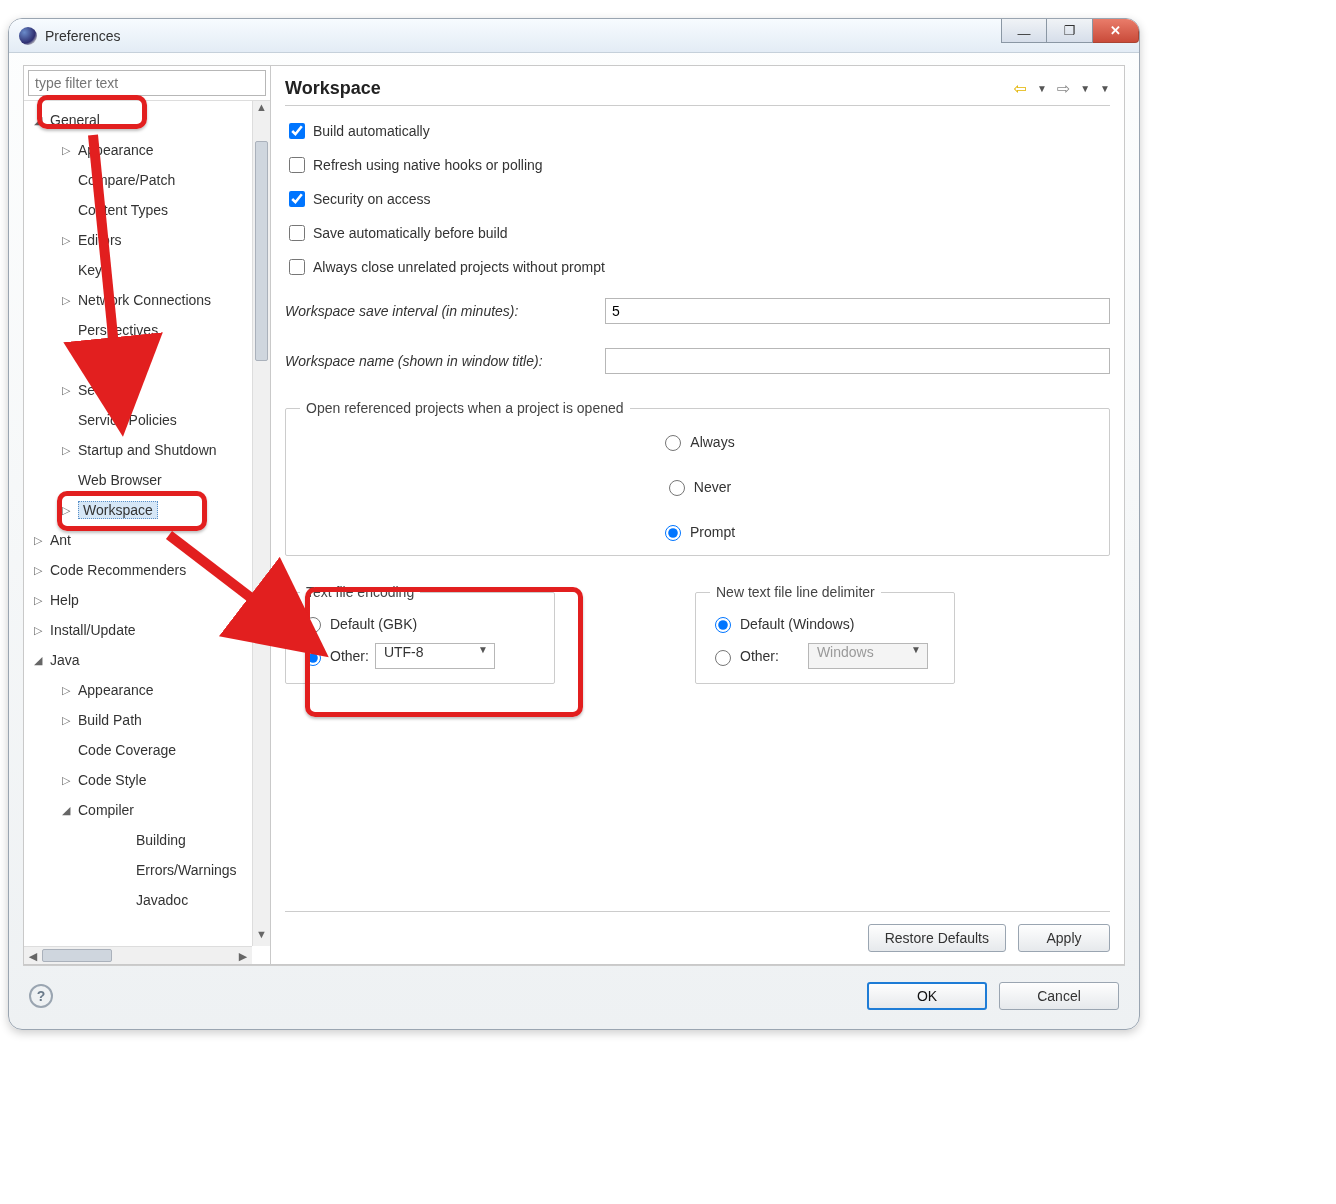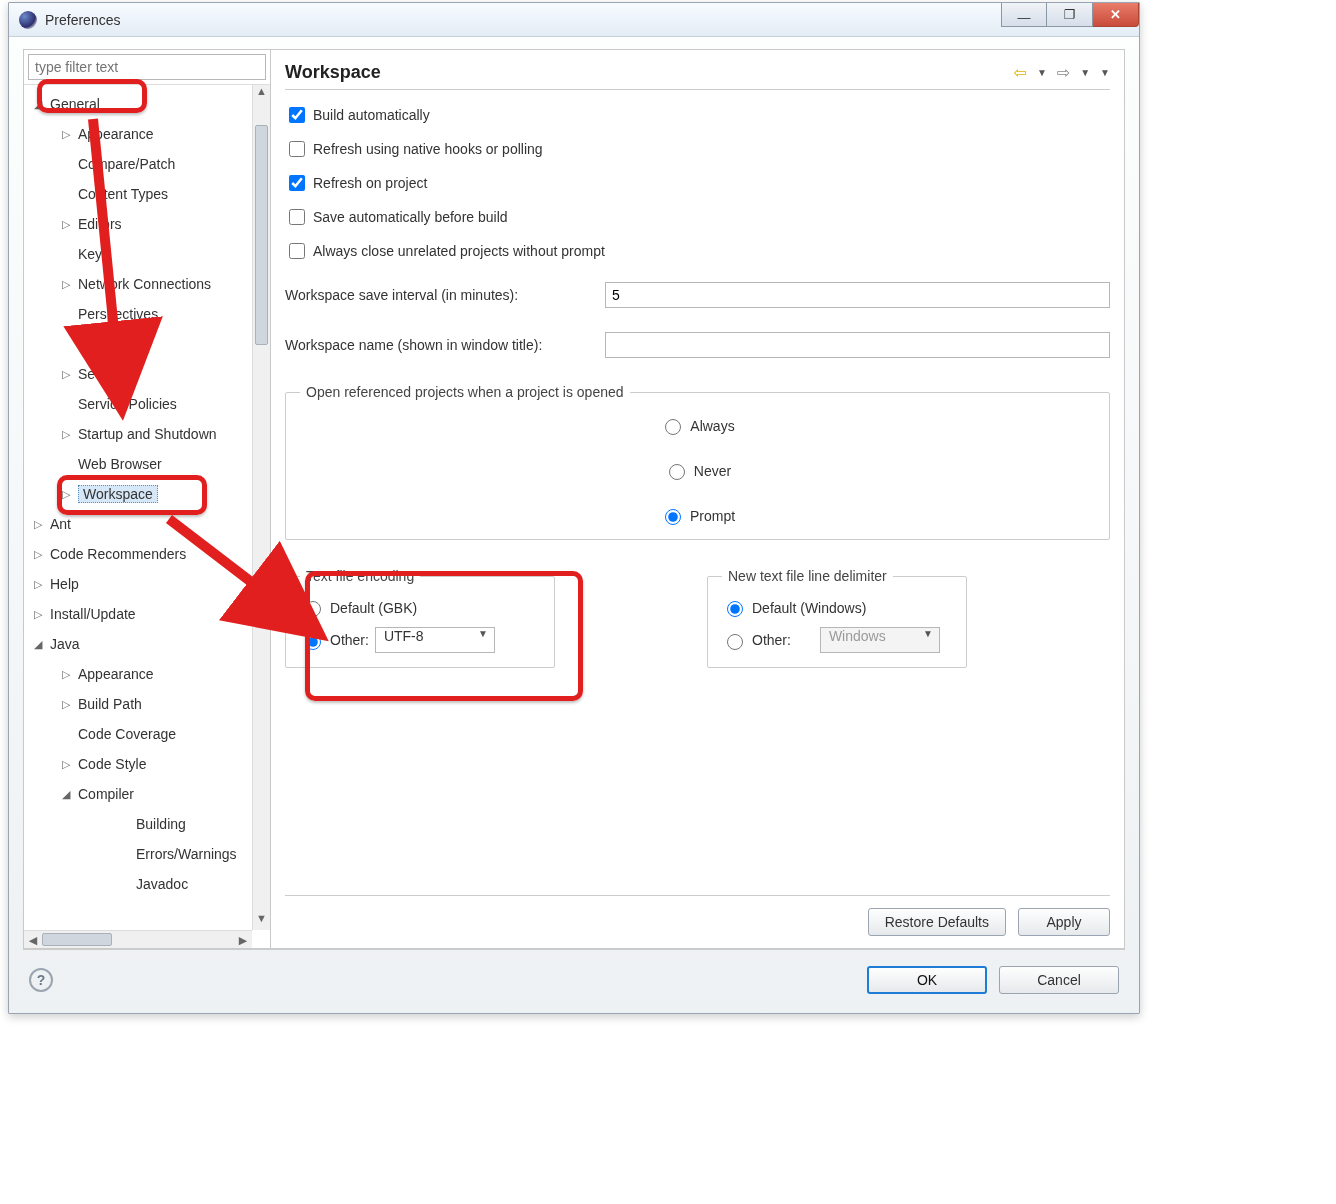--- a/index.html
+++ b/index.html
@@ -9,24 +9,24 @@
     font-size: 14px;
     color: #333;
     background: #fff;
     width: 1336px;
     height: 1204px;
     position: relative;
     overflow: hidden;
   }
   .window {
     position: absolute;
-    left: 8px; top: 2px;
+    left: 8px; top: 18px;
     width: 1132px; height: 1012px;
     border: 1px solid #9aa5b1;
-    border-radius: 1px;
+    border-radius: 14px;
     background: linear-gradient(#fdfefe, #eef1f3);
     box-shadow: 0 3px 10px rgba(0,0,0,0.2);
     overflow: hidden;
   }
   
   .titlebar {
     height: 34px;
     background: linear-gradient(#f7fbff, #e3ecf5);
     border-bottom: 1px solid #c5d0da;
     display: flex;
@@ -153,35 +153,35 @@
   .nav-arrows { display:flex; gap:10px; align-items:center; color:#888;}
   .nav-arrows .arrow-icon { font-size:16px; }
 
   .link { color:#1a4fd6; text-decoration:underline; cursor:pointer;}
   .desc { margin-bottom:18px; }
 
   .check-row { display:flex; align-items:center; margin:4px 0 8px;}
   .check-row input[type=checkbox]{ width:16px;height:16px;margin-right:8px;}
 
   .field-row { display:flex; align-items:center; margin:12px 0;}
-  .field-row label { min-width:320px;}
+  .field-row label { min-width:320px;font-style:italic;}
   .field-row input[type=text]{
     flex:1; height:26px; border:1px solid #b7b7b7; padding:2px 6px; font-size:14px;
   }
 
   fieldset {
     border:1px solid #ccc; border-radius:2px;
     margin:14px 0; padding:10px 14px 14px;
   }
   legend { padding:0 6px; color:#444;}
   .radio-row { display:flex; align-items:center; gap:26px; margin-top:6px;flex-direction:column;}
   .radio-item { display:flex; align-items:center; gap:6px;}
   .radio-item input[type=radio]{width:16px;height:16px;}
 
-  .group-pair { display:flex; gap:32px;}
+  .group-pair { display:flex; gap:20px;}
   .group-pair fieldset { flex:0 0 auto;}
   .group-pair fieldset:first-child { width: 270px; margin-right:120px;}
   .group-pair fieldset:last-child { width: 260px;}
   .encoding-stack { display:flex; flex-direction:column; gap:10px; margin-top:4px;}
   .combo {
     display:inline-flex; justify-content:space-between;
     border:1px solid #b7b7b7; height:26px; padding:0 6px 0 8px; min-width:120px;
     background:#fff;
   }
   .combo.disabled { color:#9a9a9a; background:#f4f4f4;margin-left:23px;}
@@ -380,21 +380,21 @@
         <div class="check-row">
           <input type="checkbox" id="cb1" checked="" style="">
           <label for="cb1">Build automatically</label>
         </div>
         <div class="check-row">
           <input type="checkbox" id="cb2" style="">
           <label for="cb2">Refresh using native hooks or polling</label>
         </div>
         <div class="check-row">
           <input type="checkbox" id="cb3" checked="" style="">
-          <label for="cb3">Refresh on project</label>
+          <label for="cb3">Security on access</label>
         </div>
         <div class="check-row">
           <input type="checkbox" id="cb4" style="">
           <label for="cb4">Save automatically before build</label>
         </div>
         <div class="check-row">
           <input type="checkbox" id="cb5" style="">
           <label for="cb5">Always close unrelated projects without prompt</label>
         </div>
 

